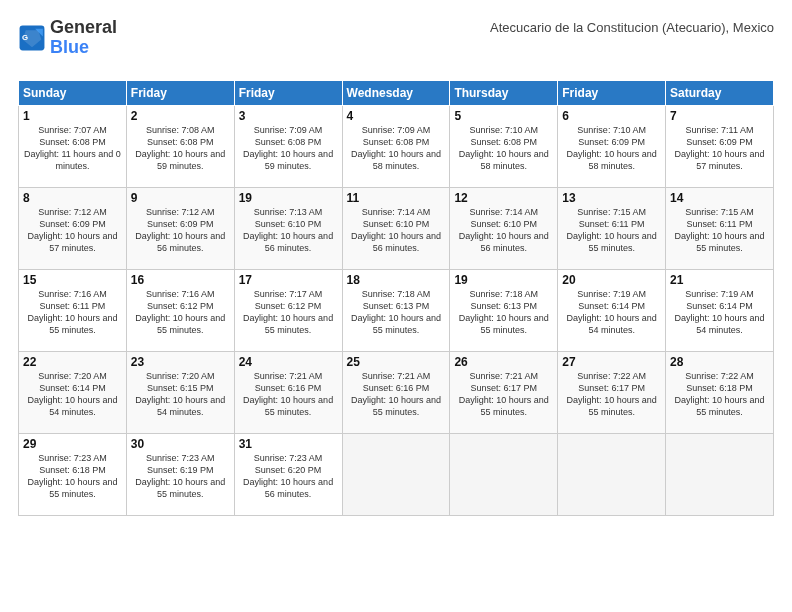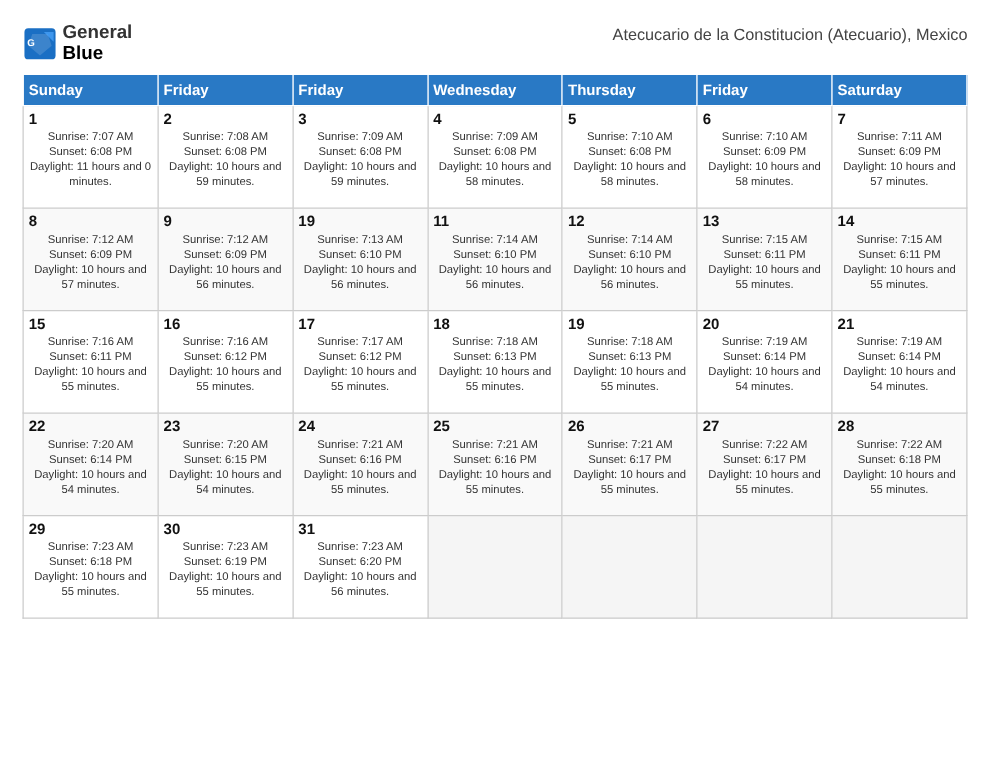--- a/index.html
+++ b/index.html
@@ -19,21 +19,21 @@
       align-items: flex-start;
       justify-content: space-between;
       margin-bottom: 4px;
     }
     .logo {
       display: flex;
       align-items: center;
       gap: 4px;
     }
     .logo-text {
-      font-size: 15px;
+      font-size: 18px;
       font-weight: bold;
       color: #333;
       line-height: 1.1;
     }
     .logo-icon {
       width: 28px;
       height: 28px;
     }
     .title-block {
       text-align: right;
@@ -45,21 +45,21 @@
       line-height: 1.1;
     }
     .subtitle {
       font-size: 13px;
       color: #444;
       margin-top: 2px;
     }
     .calendar {
       width: 100%;
       border-collapse: collapse;
-      margin-top: 8px;
+      margin-top: 22px;
       font-size: 10px;
     }
     .calendar thead tr th {
       background-color: #2979c5;
       color: #fff;
       font-size: 12px;
       font-weight: bold;
       padding: 5px 4px;
       border: 1px solid #fff;
       text-align: left;
@@ -101,21 +101,21 @@
   <div class="header">
     <div class="logo">
       <svg class="logo-icon" viewBox="0 0 36 36" xmlns="http://www.w3.org/2000/svg">
         <rect x="2" y="2" width="32" height="32" rx="4" fill="#1a6fc4"></rect>
         <polygon points="10,8 26,8 30,20 18,30 6,20" fill="#fff" opacity="0.15"></polygon>
         <text x="5" y="20" font-size="10" fill="#fff" font-family="Arial" font-weight="bold">G</text>
         <polygon points="22,6 32,6 32,16" fill="#4da6ff" opacity="0.7"></polygon>
       </svg>
       <div class="logo-text">
         <div>General</div>
-        <div style="color:#000000;">Blue</div>
+        <div style="color:#3b82f6;">Blue</div>
       </div>
     </div>
     <div class="title-block">
       <div class="subtitle">Atecucario de la Constitucion (Atecuario), Mexico</div>
     </div>
   </div>
 
   <table class="calendar">
     <thead>
       <tr id="thead-row">

